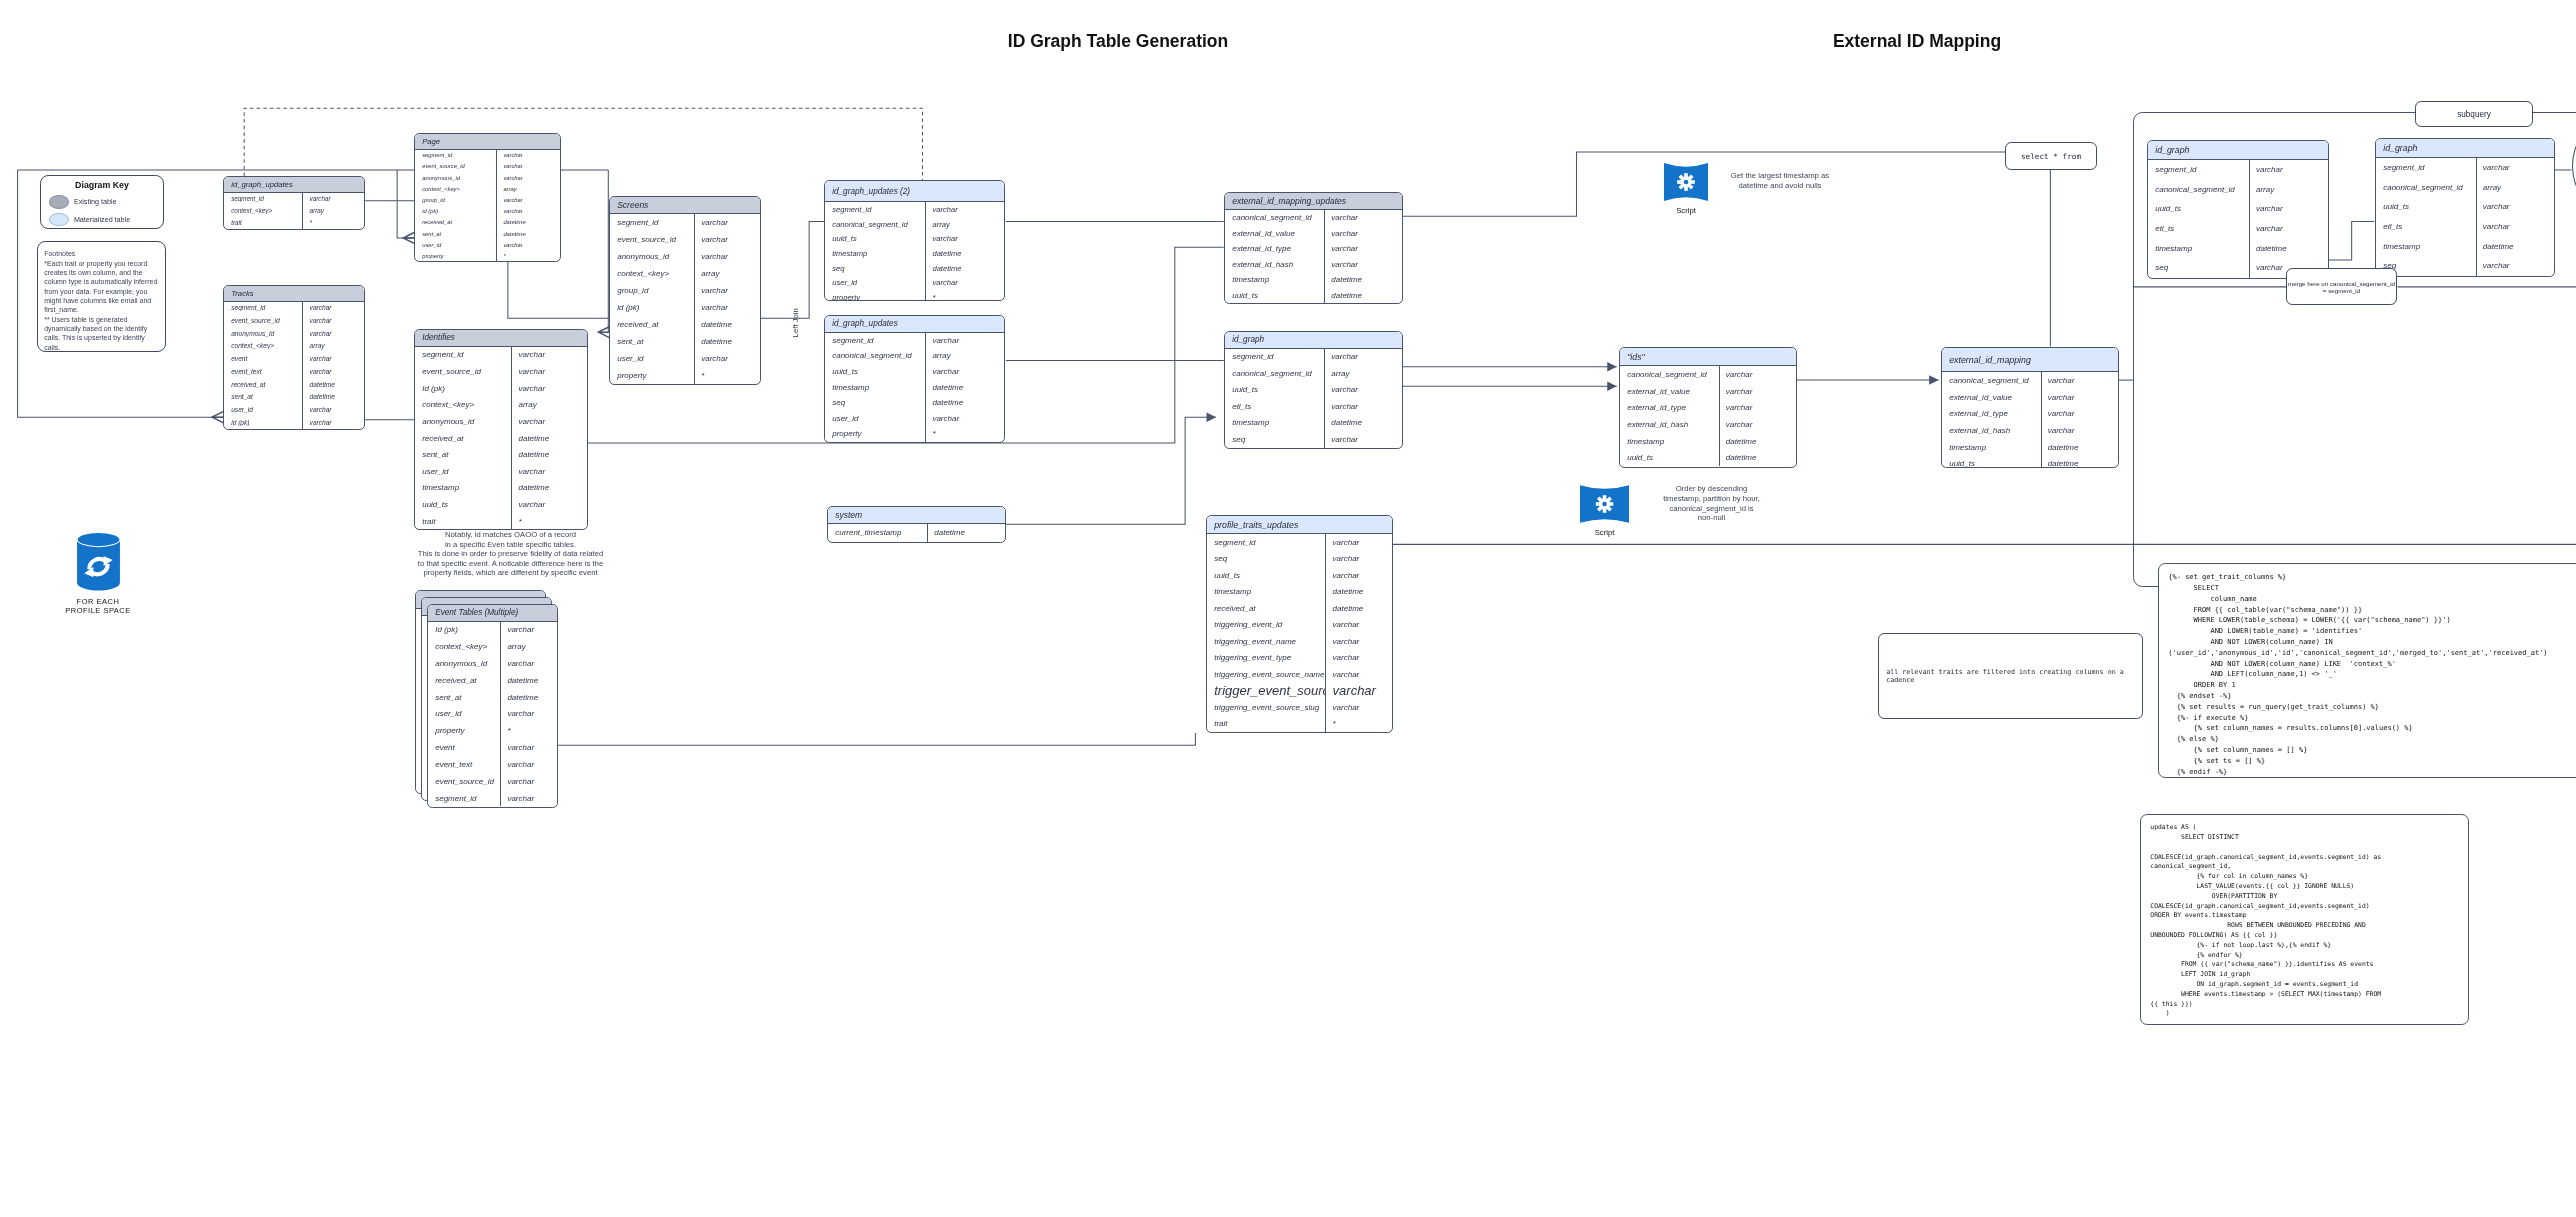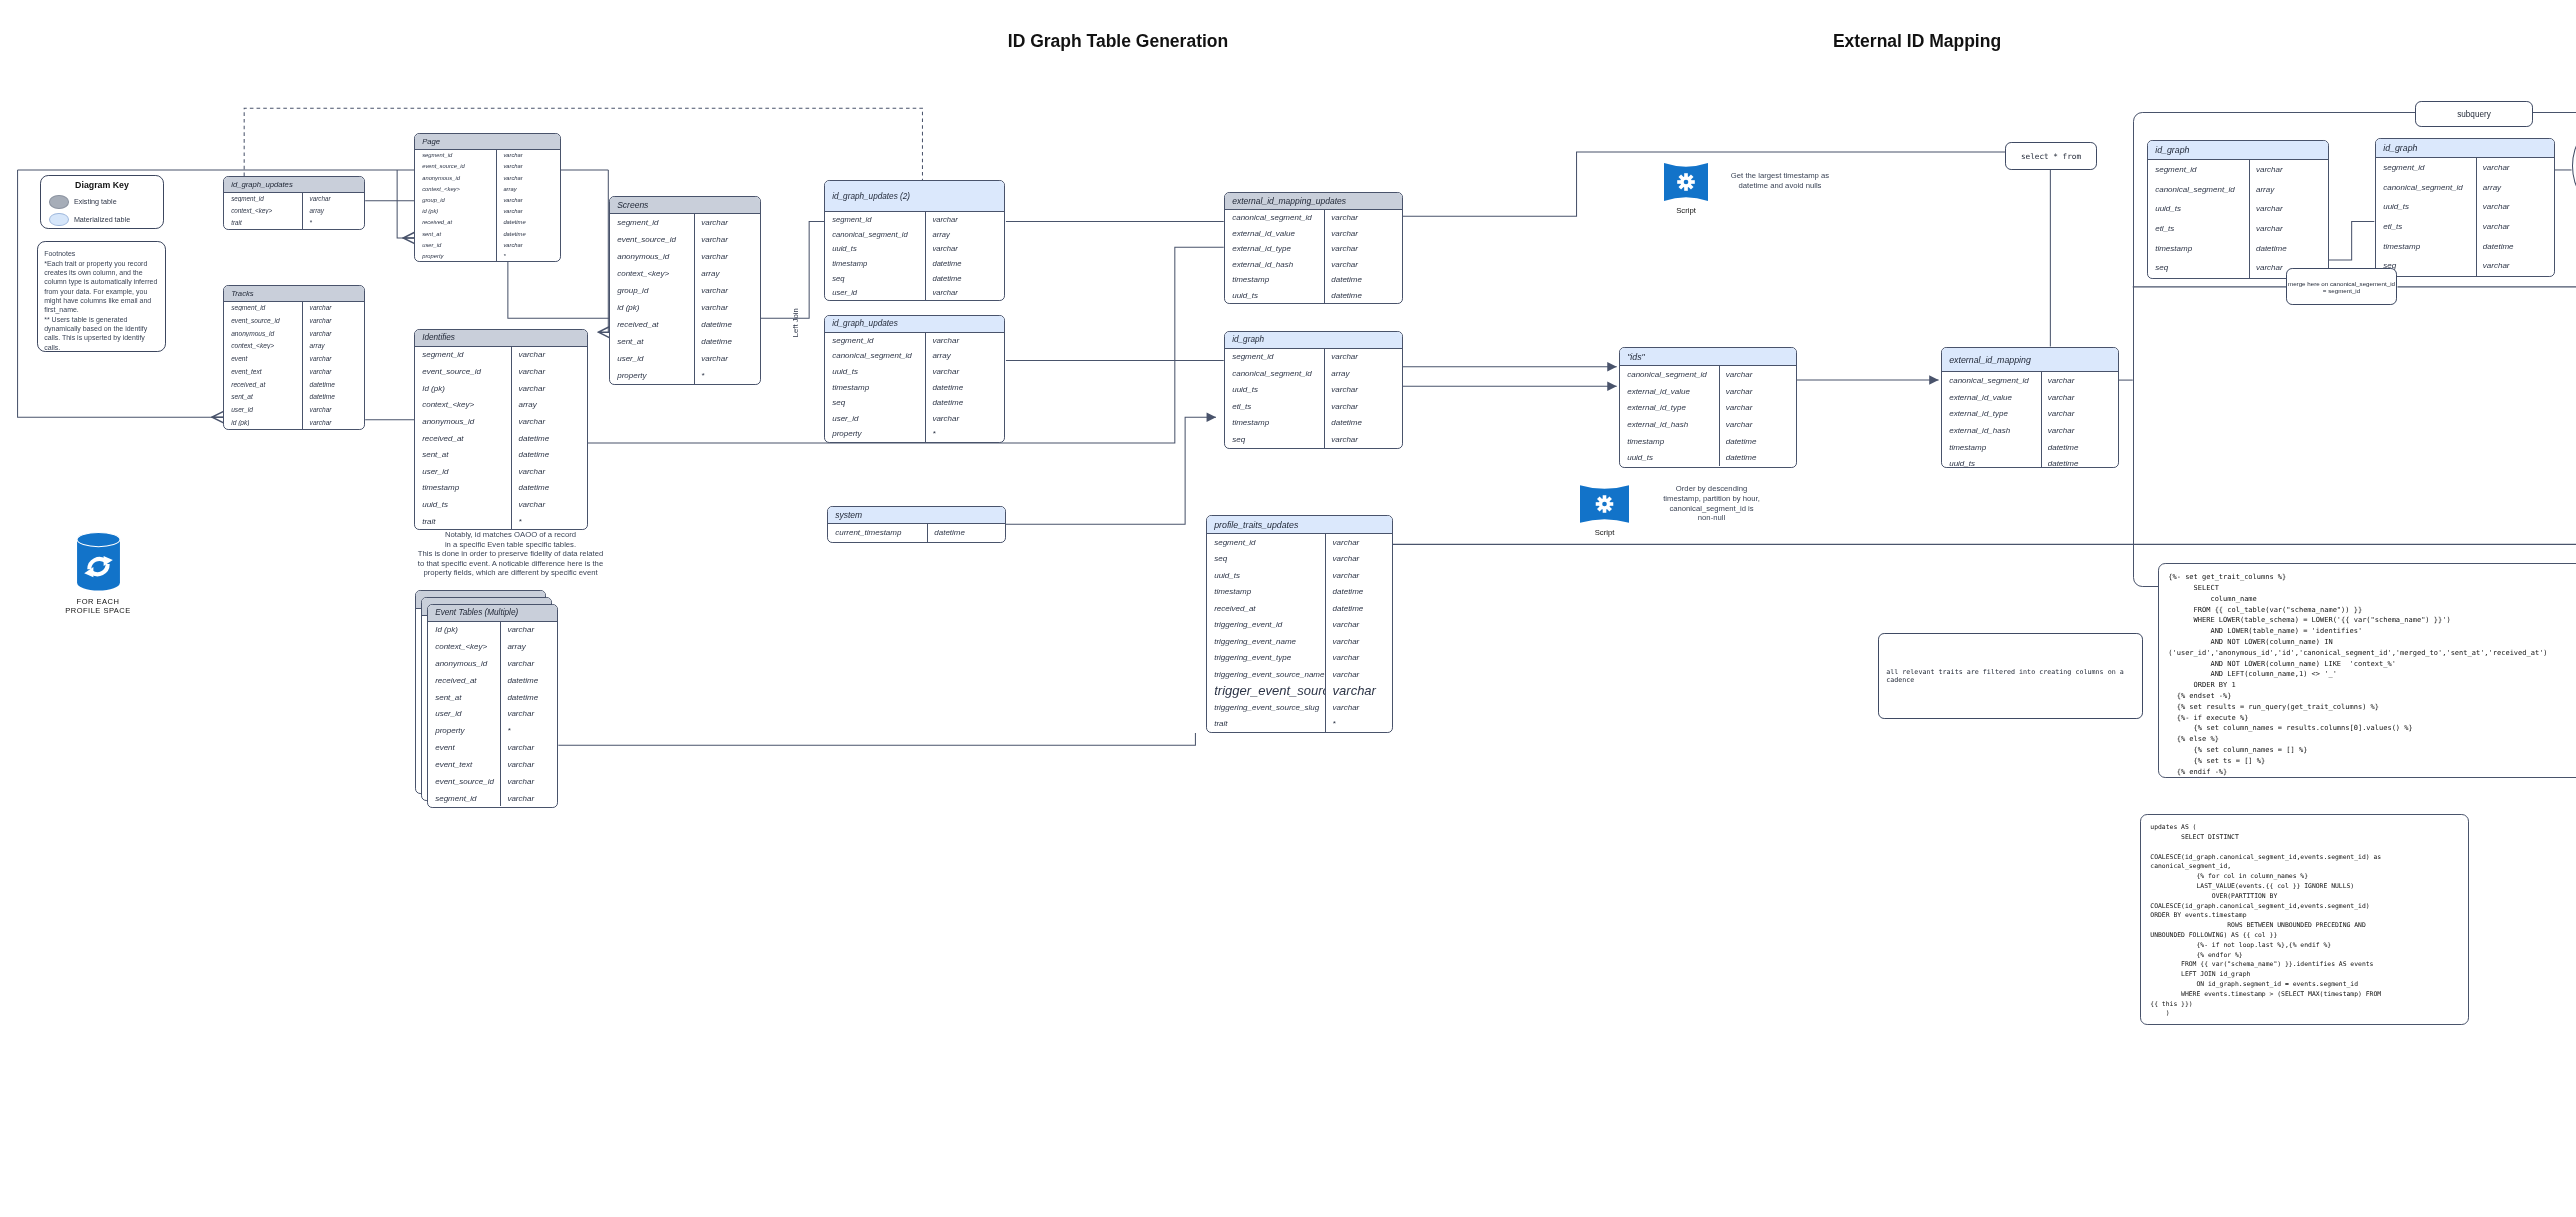--- a/index.html
+++ b/index.html
@@ -376,21 +376,21 @@
           <span class="tname" style="width: 56%;">user_id</span>
           <span class="ttype">varchar</span>
         </div>
         <div class="trow" style="font-size: 8px;">
           <span class="tname" style="width: 56%;">property</span>
           <span class="ttype">*</span>
         </div>
       </div>
     </div>
     <div class="tbl materialized" style="left: 824px; top: 180px; width: 181px; height: 121px;">
-      <div class="tbl-h" style="height: 31px; font-size: 8.2px;">
+      <div class="tbl-h" style="height: 21px; font-size: 8.2px;">
         <span>id_graph_updates (2)</span>
       </div>
       <div class="tbl-body" style="height: 103px;">
         <div class="trow" style="font-size: 7.6px;">
           <span class="tname" style="width: 56%;">segment_id</span>
           <span class="ttype">varchar</span>
         </div>
         <div class="trow" style="font-size: 7.6px;">
           <span class="tname" style="width: 56%;">canonical_segment_id</span>
           <span class="ttype">array</span>

